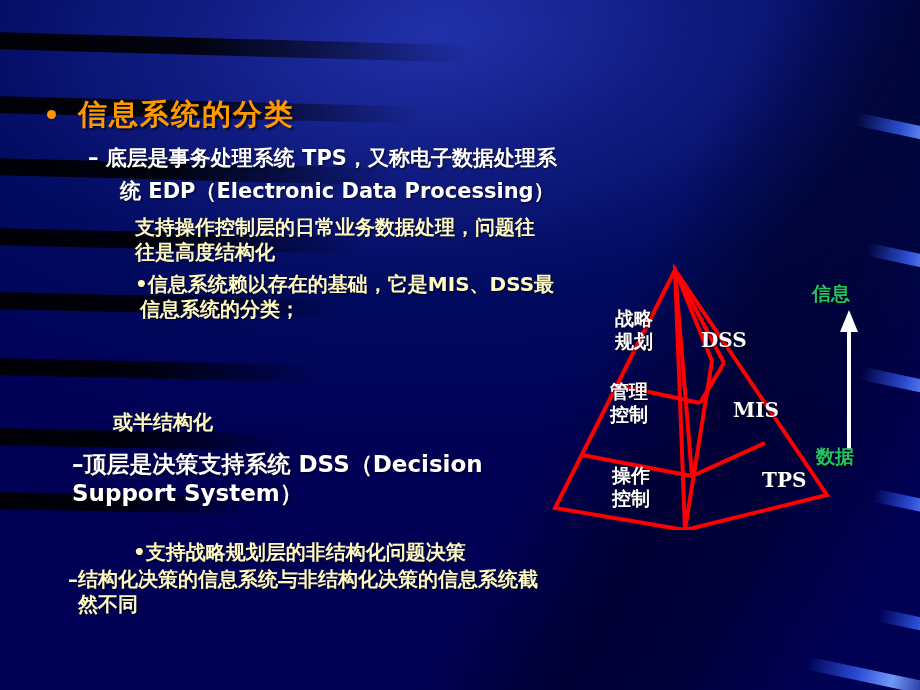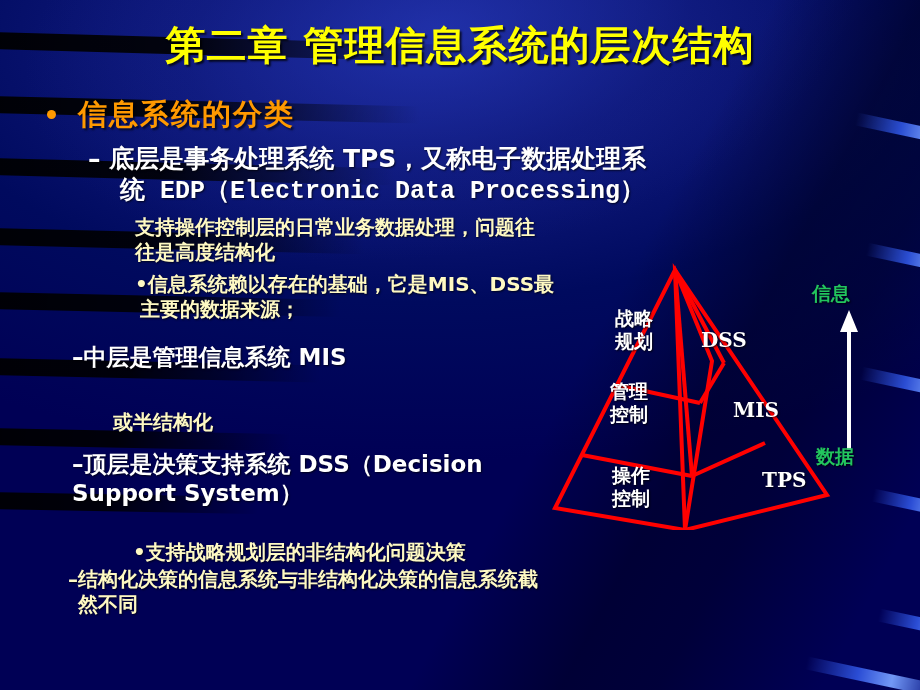--- a/index.html
+++ b/index.html
@@ -90,21 +90,21 @@
     top: 110px;
     width: 9px;
     height: 9px;
     border-radius: 50%;
     background: #ff9900;
   }
 
   .l2 {
     position: absolute;
     color: #ffffff;
-    font-size: 25px;
+    font-size: 21px;
     font-weight: bold;
     line-height: 31px;
     text-shadow: 1px 1px 2px rgba(0,0,0,0.7);
   }
   .l3 {
     position: absolute;
     color: #fef9c3;
     font-size: 20px;
     font-weight: bold;
     line-height: 25px;
@@ -165,33 +165,31 @@
   <div class="band" style="top:428px; width:300px; transform:rotate(1.2deg);"></div>
   <div class="band" style="top:492px; width:268px; transform:rotate(1.1deg);"></div>
 
   <div class="streak" style="left:855px; top:126px; width:130px;"></div>
   <div class="streak" style="left:866px; top:255px; width:118px;"></div>
   <div class="streak" style="left:860px; top:380px; width:128px;"></div>
   <div class="streak" style="left:872px; top:500px; width:110px;"></div>
   <div class="streak" style="left:878px; top:620px; width:110px;"></div>
   <div class="streak" style="left:805px; top:672px; width:150px;"></div>
 
-  <div class="title">第二章  管理信息系统的层次结构</div>
 
   <div class="l1-bullet"></div>
   <div class="l1" style="left:78px; top:95px;">信息系统的分类</div>
 
   <div class="l2" style="left:88px; top:143px;">– 底层是事务处理系统 TPS，又称电子数据处理系</div>
-  <div class="l2" style="left:120px; top:176px;font-family:Liberation Mono, monospace;">统 EDP（Electronic Data Processing）</div>
+  <div class="l2" style="left:120px; top:176px;">统 EDP（Electronic Data Processing）</div>
   <div class="l3" style="left:135px; top:215px;">支持操作控制层的日常业务数据处理，问题往</div>
   <div class="l3" style="left:135px; top:240px;">往是高度结构化</div>
   <div class="l3" style="left:135px; top:272px;">•信息系统赖以存在的基础，它是MIS、DSS最</div>
-  <div class="l3" style="left:140px; top:297px;">主要的数据来源；</div>
-
-  <div class="l2b" style="left:72px; top:343px;">–中层是管理信息系统 MIS</div>
+  <div class="l3" style="left:140px; top:297px;">信息系统的分类；</div>
+
   <div class="l3" style="left:113px; top:410px;">或半结构化</div>
 
   <div class="l2b" style="left:72px; top:450px;">–顶层是决策支持系统 DSS（Decision</div>
   <div class="l2b" style="left:72px; top:479px;">Support System）</div>
   <div class="l3" style="left:133px; top:540px;">•支持战略规划层的非结构化问题决策</div>
 
   <div class="l3" style="left:68px; top:567px;">–结构化决策的信息系统与非结构化决策的信息系统截</div>
   <div class="l3" style="left:78px; top:592px;">然不同</div>
 
   <div class="pyramid-wrap">

